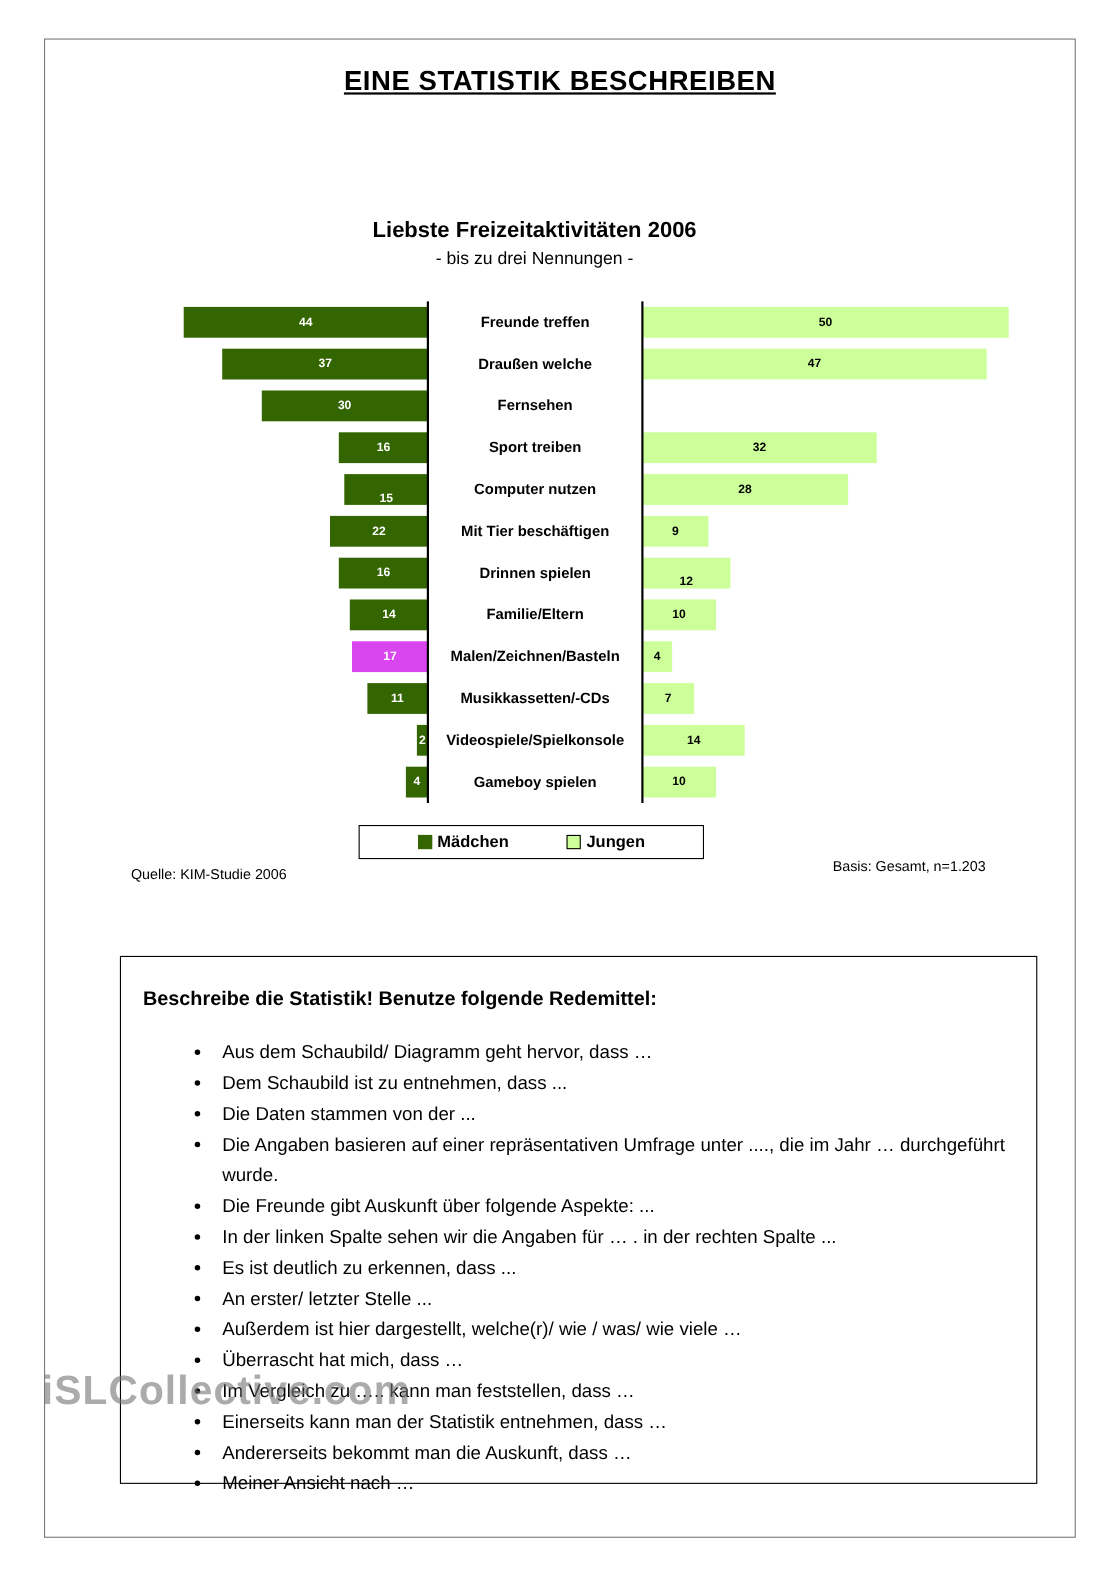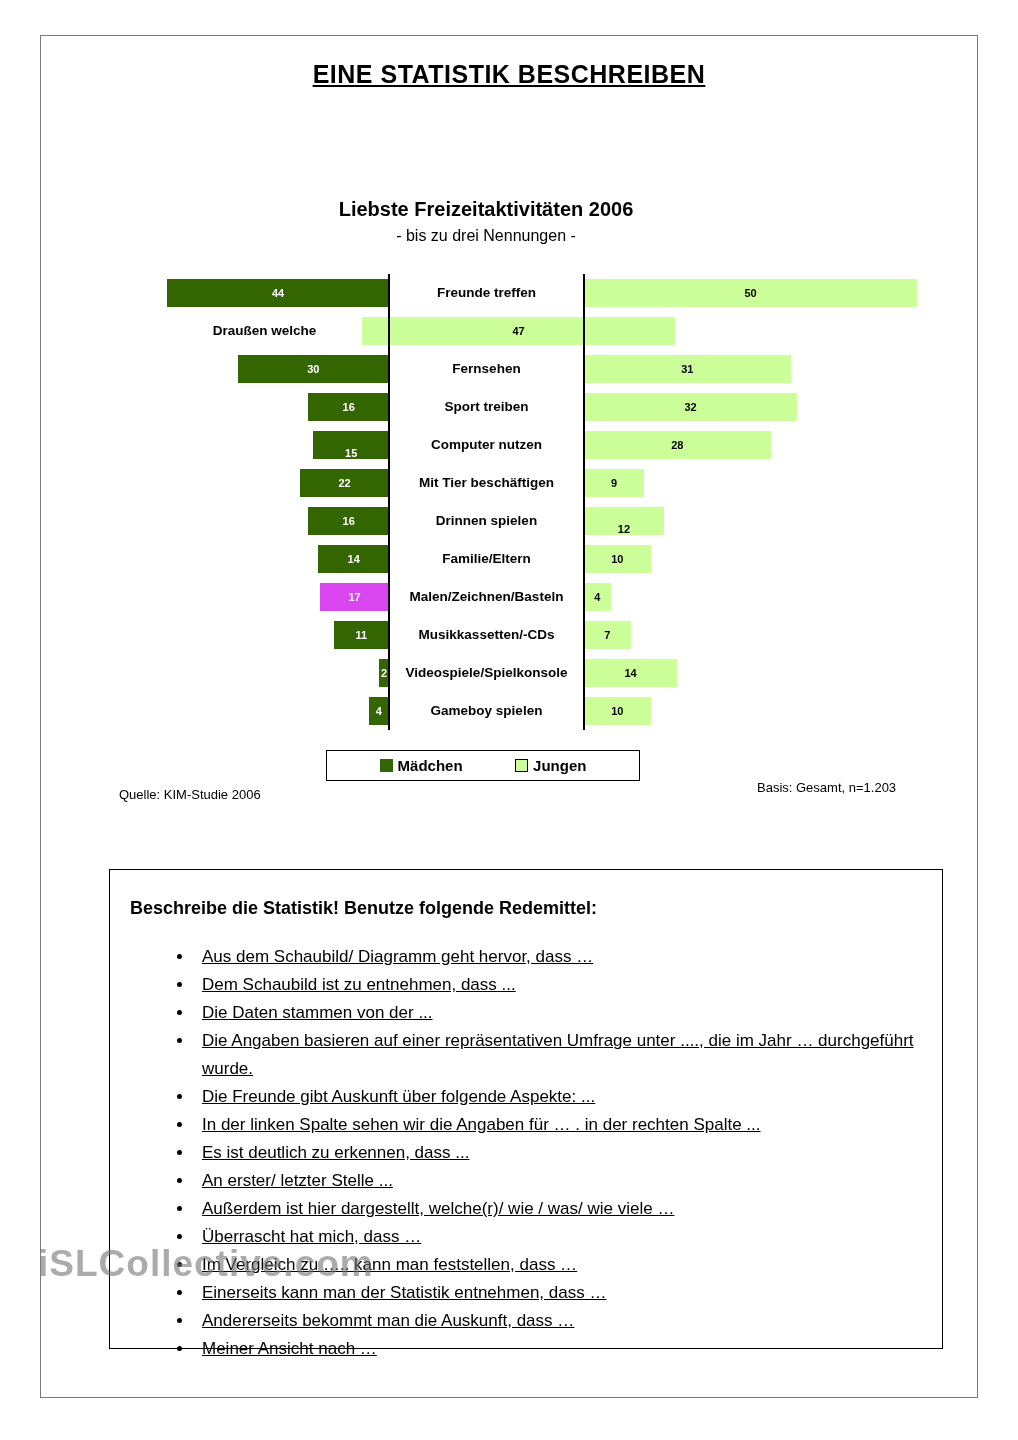--- a/index.html
+++ b/index.html
@@ -55,21 +55,21 @@
   .legend-item { display:flex; align-items:center; }
   .swatch { width:13px; height:13px; display:inline-block; margin-right:5px; }
   .swatch-light { border:1px solid #000; }
   .source-note { position:absolute; top:751px; left:78px; font-size:13px; }
   .basis-note  { position:absolute; top:744px; left:716px; font-size:13px; }
   .redemittel-box {
     position:absolute; top:833px; left:68px; width:834px; height:480px;
     border:1px solid #000; padding:28px 20px; background:transparent;
   }
   .box-heading { font-size:18px; font-weight:bold; }
-  .bullet-list { margin:24px 0 4px 0; padding-left:64px; list-style:disc outside;text-decoration:underline; }
+  .bullet-list { margin:24px 0 4px 0; padding-left:64px; list-style:disc outside; }
   .bullet-list li { font-size:17px; line-height:28px; padding-left:8px; }
   .watermark {
     position:absolute; left:38px; top:1243px;
     font-size:37px; font-weight:bold; letter-spacing:1px;
     color:rgba(115,115,115,0.6); z-index:5; pointer-events:none;
     white-space:nowrap;
   }
 </style>
 </head>
 <body>
@@ -91,39 +91,39 @@
           </div>
         </div>
         <div class="row-label">Freunde treffen</div>
         <div class="zone zone-right">
           <div class="bar bar-right" style="width: 333px; background: rgb(204, 255, 153);">
             <span class="bar-value">50</span>
           </div>
         </div>
       </div>
       <div class="chart-row">
+        <div class="zone zone-left">
+          <div class="bar bar-left" style="width: 186.7px; background: rgb(51, 102, 0);">
+            <span class="bar-value">37</span>
+          </div>
+        </div>
         <div class="row-label">Draußen welche</div>
         <div class="zone zone-right">
           <div class="bar bar-right" style="width: 313px; background: rgb(204, 255, 153);">
             <span class="bar-value">47</span>
           </div>
         </div>
       </div>
       <div class="chart-row">
         <div class="zone zone-left">
           <div class="bar bar-left" style="width: 151.4px; background: rgb(51, 102, 0);">
             <span class="bar-value">30</span>
           </div>
         </div>
         <div class="row-label">Fernsehen</div>
-        <div class="zone zone-right">
-          <div class="bar bar-right" style="width: 206.5px; background: rgb(204, 255, 153);">
-            <span class="bar-value">31</span>
-          </div>
-        </div>
       </div>
       <div class="chart-row">
         <div class="zone zone-left">
           <div class="bar bar-left" style="width: 80.7px; background: rgb(51, 102, 0);">
             <span class="bar-value">16</span>
           </div>
         </div>
         <div class="row-label">Sport treiben</div>
         <div class="zone zone-right">
           <div class="bar bar-right" style="width: 213.1px; background: rgb(204, 255, 153);">

